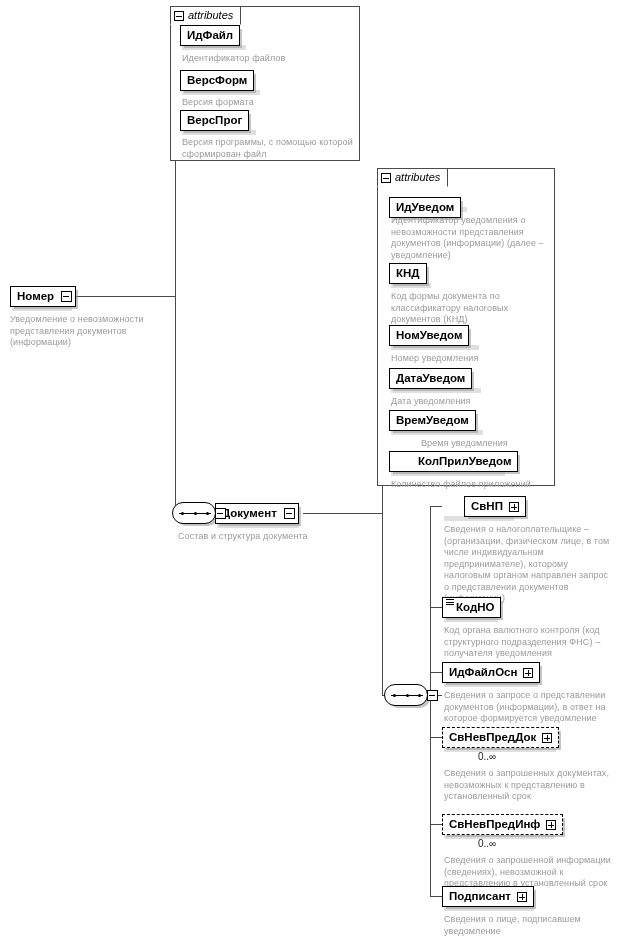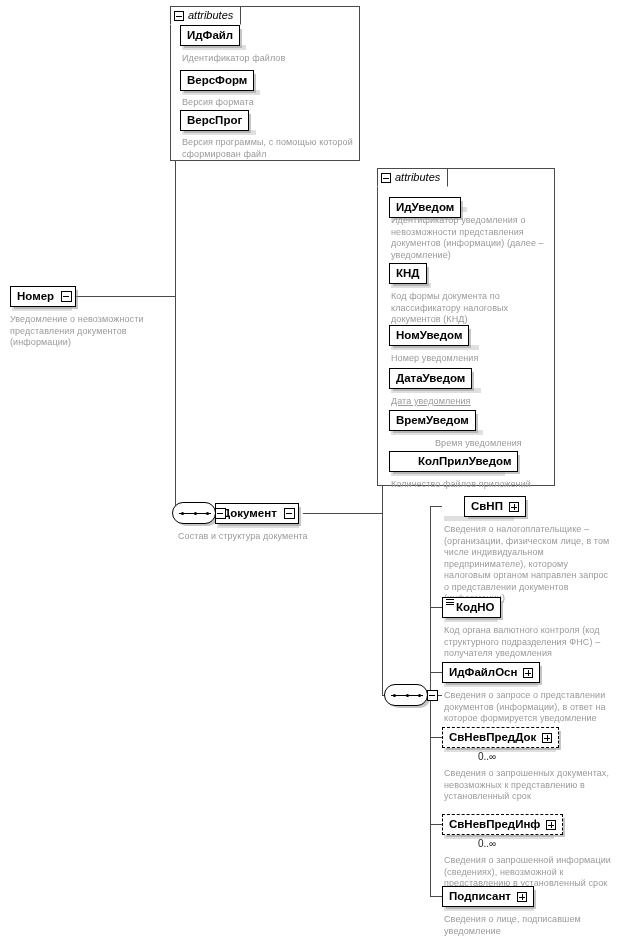--- a/index.html
+++ b/index.html
@@ -298,27 +298,27 @@
   <div class="shadowstrip" style="left:391px; top:345px; width:88px;"></div>
   <div class="nodebox" style="left:389px; top:325px;">
     <span class="nlabel">НомУведом</span>
   </div>
   <div class="anno" style="left:391px; top:353px; width:155px;">Номер уведомления</div>
 
   <div class="shadowstrip" style="left:391px; top:388px; width:90px;"></div>
   <div class="nodebox" style="left:389px; top:368px;">
     <span class="nlabel">ДатаУведом</span>
   </div>
-  <div class="anno" style="left:391px; top:396px; width:155px;text-decoration:underline;">Дата уведомления</div>
+  <div class="anno" style="left:391px; top:396px; width:155px;">Дата уведомления</div>
 
   <div class="shadowstrip" style="left:391px; top:430px; width:92px;"></div>
   <div class="nodebox" style="left:389px; top:410px;">
     <span class="nlabel">ВремУведом</span>
   </div>
-  <div class="anno" style="left:405px; top:438px; width:155px;padding-left:30px;">Время уведомления</div>
+  <div class="anno" style="left:391px; top:438px; width:155px;padding-left:30px;">Время уведомления</div>
 
   <div class="shadowstrip" style="left:391px; top:471px; width:114px;"></div>
   <div class="nodebox" style="left:389px; top:451px;padding-left:28px;">
     <span class="nlabel">КолПрилУведом</span>
   </div>
   <div class="anno" style="left:391px; top:479px; width:158px;">Количество файлов приложений</div>
 
   <div class="seq" style="left:384px; top:684px;">
     <div class="dots">
         <b></b>

